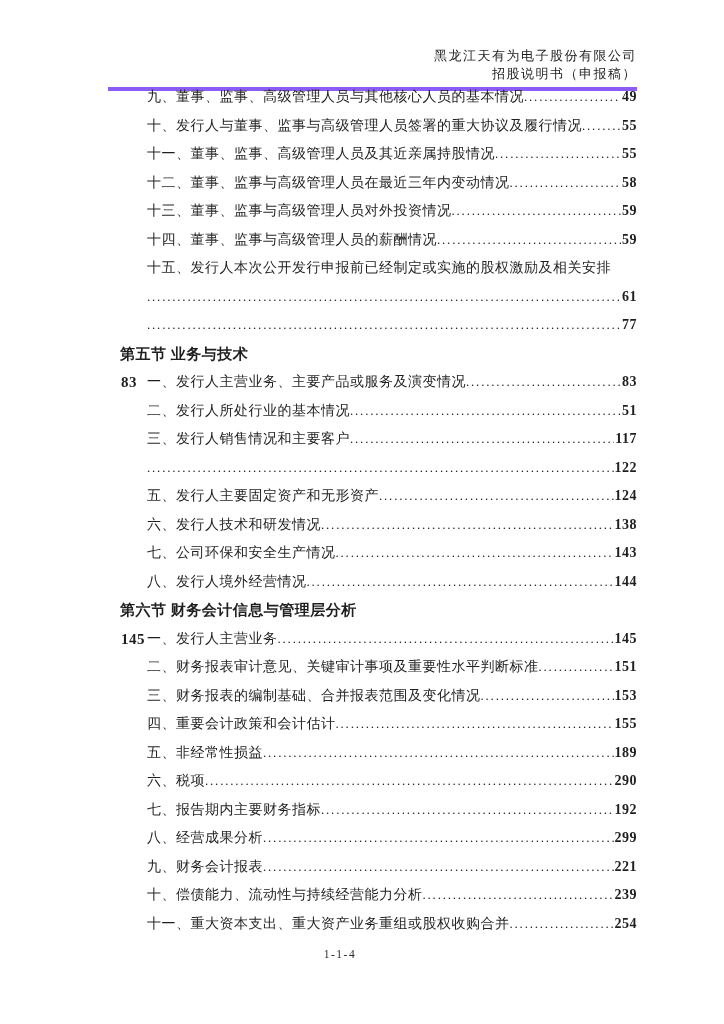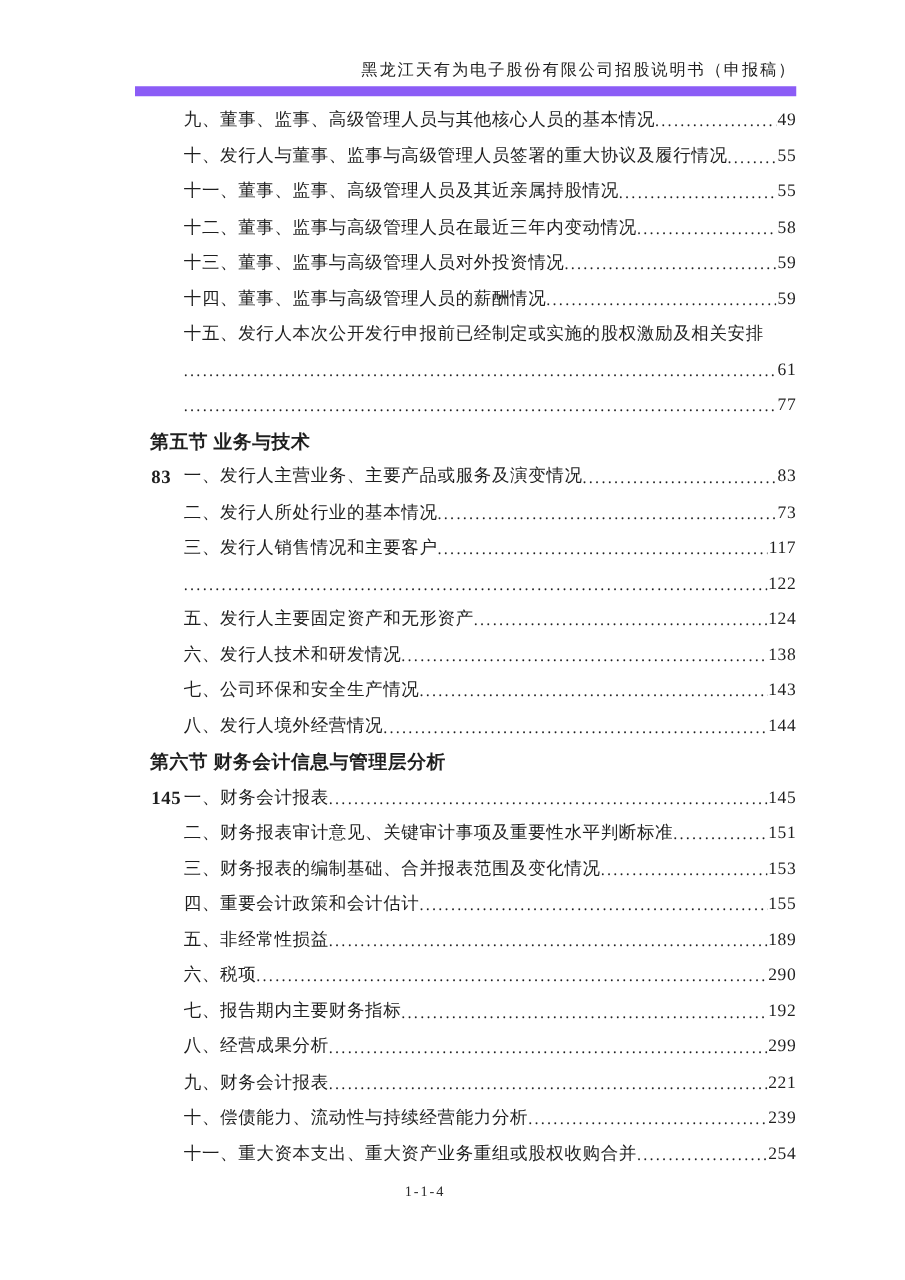--- a/index.html
+++ b/index.html
@@ -14,22 +14,23 @@
   }
   .page-header {
     position: absolute;
     top: 47px; left: 108px; right: 87px;
     display: flex;
     justify-content: flex-end;
     align-items: flex-end;
     font-size: 13px;
     letter-spacing: 1.5px;
     padding-bottom: 4px;
-    border-bottom: 8px solid #8b5cf6;
+    border-bottom: 4px solid #8b5cf6;
     white-space: nowrap;
+    flex-direction: column;
   }
   .toc {
     position: absolute;
     top: 83px; left: 108px; right: 87px;
   }
   .toc-row {
     display: flex;
     align-items: flex-start;
     height: 28.5px;
     line-height: 28.5px;
@@ -50,21 +51,21 @@
     flex: 1 1 auto;
     min-width: 0;
     overflow: hidden;
     white-space: nowrap;
   }
   .toc-dots::after {
     content: "..........................................................................................................................................................................................................................................................";
     letter-spacing: 1.8px;
     font-size: 13px;
   }
-  .toc-page { flex: 0 0 auto; padding-left: 1px; }
+  .toc-page { flex: 0 0 auto; padding-left: 1px; font-weight: bold; }
   .page-footer {
     position: absolute;
     top: 948px; left: 0;
     width: 680px;
     text-align: center;
     font-size: 11.5px;
     letter-spacing: 1.5px;
     color: #2b2b2b;
     font-family: Liberation Serif, serif;
   }
@@ -125,21 +126,21 @@
       <span class="toc-page">83</span>
     </div>
     <div class="toc-row item">
       <span class="toc-title">一、发行人主营业务、主要产品或服务及演变情况</span>
       <span class="toc-dots"></span>
       <span class="toc-page">83</span>
     </div>
     <div class="toc-row item">
       <span class="toc-title">二、发行人所处行业的基本情况</span>
       <span class="toc-dots"></span>
-      <span class="toc-page">73</span>
+      <span class="toc-page">51</span>
     </div>
     <div class="toc-row item">
       <span class="toc-title">三、发行人销售情况和主要客户</span>
       <span class="toc-dots"></span>
       <span class="toc-page">117</span>
     </div>
     <div class="toc-row item">
       <span class="toc-dots"></span>
       <span class="toc-page">122</span>
     </div>
@@ -162,21 +163,21 @@
       <span class="toc-title">八、发行人境外经营情况</span>
       <span class="toc-dots"></span>
       <span class="toc-page">144</span>
     </div>
     <div class="toc-row section">
       <span class="toc-title">第六节 财务会计信息与管理层分析</span>
       <span class="toc-dots"></span>
       <span class="toc-page">145</span>
     </div>
     <div class="toc-row item">
-      <span class="toc-title">一、财务会计报表</span>
+      <span class="toc-title">一、发行人主营业务</span>
       <span class="toc-dots"></span>
       <span class="toc-page">145</span>
     </div>
     <div class="toc-row item">
       <span class="toc-title">二、财务报表审计意见、关键审计事项及重要性水平判断标准</span>
       <span class="toc-dots"></span>
       <span class="toc-page">151</span>
     </div>
     <div class="toc-row item">
       <span class="toc-title">三、财务报表的编制基础、合并报表范围及变化情况</span>

